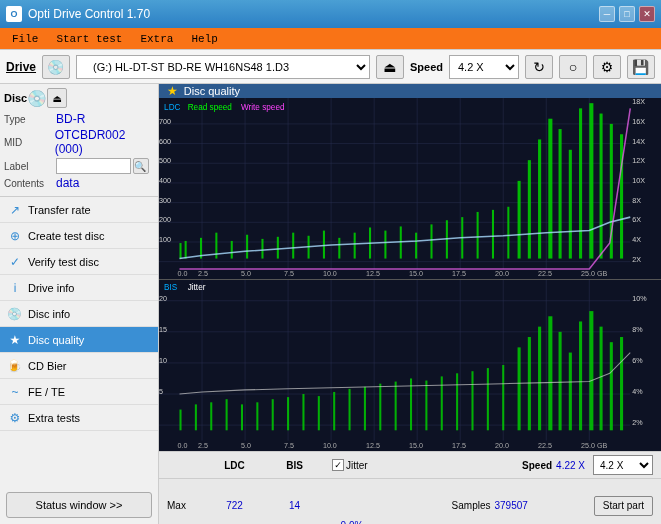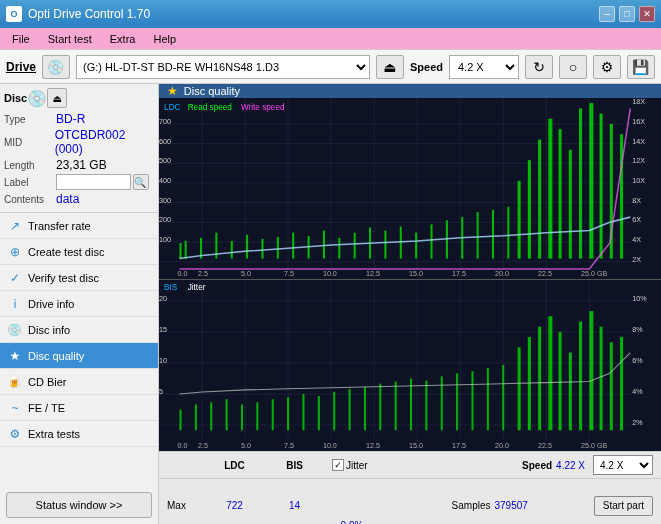--- a/index.html
+++ b/index.html
@@ -54,27 +54,28 @@
       align-items: center;
       justify-content: center;
       cursor: pointer;
       font-size: 9px;
       color: white;
     }
     .title-btn.close { background: rgba(200,50,50,0.7); }
 
     
     .menu-bar {
-      background: #f9a8d4;
+      background: #f97316;
       border-bottom: 1px solid #ccc;
       height: 22px;
       display: flex;
       align-items: center;
       padding: 0 4px;
       gap: 2px;
+      font-family: Liberation Mono, monospace;
     }
     .menu-item {
       padding: 2px 8px;
       cursor: pointer;
       border-radius: 2px;
       font-size: 11px;
     }
 
     
     .drive-bar {
@@ -90,21 +91,21 @@
       font-size: 12px;
       font-weight: bold;
       text-decoration: underline;
     }
     .drive-select {
       flex: 1;
       height: 24px;
       font-size: 11px;
       border: 1px solid #aaa;
       background: white;
-      padding: 0 2px;
+      padding: 0 12px;
     }
     .drive-icon-btn {
       width: 28px;
       height: 24px;
       background: #e8e8e8;
       border: 1px solid #aaa;
       border-radius: 2px;
       display: flex;
       align-items: center;
       justify-content: center;
@@ -375,24 +376,20 @@
         <span class="disc-icon">💿</span>
         <div class="drive-icon-btn" style="width:20px;height:20px;font-size:10px;">⏏</div>
       </div>
       <div class="disc-row">
         <span class="disc-row-label">Type</span>
         <span class="disc-row-value">BD-R</span>
       </div>
       <div class="disc-row">
         <span class="disc-row-label">MID</span>
         <span class="disc-row-value">OTCBDR002 (000)</span>
-      </div>
-      <div class="disc-row">
-        <span class="disc-row-label">Length</span>
-        <span class="disc-row-value black">23,31 GB</span>
       </div>
       <div class="disc-row">
         <span class="disc-row-label">Label</span>
         <input class="label-input" type="text" style="">
         <div class="label-btn">🔍</div>
       </div>
       <div class="disc-row">
         <span class="disc-row-label">Contents</span>
         <span class="disc-row-value">data</span>
       </div>

